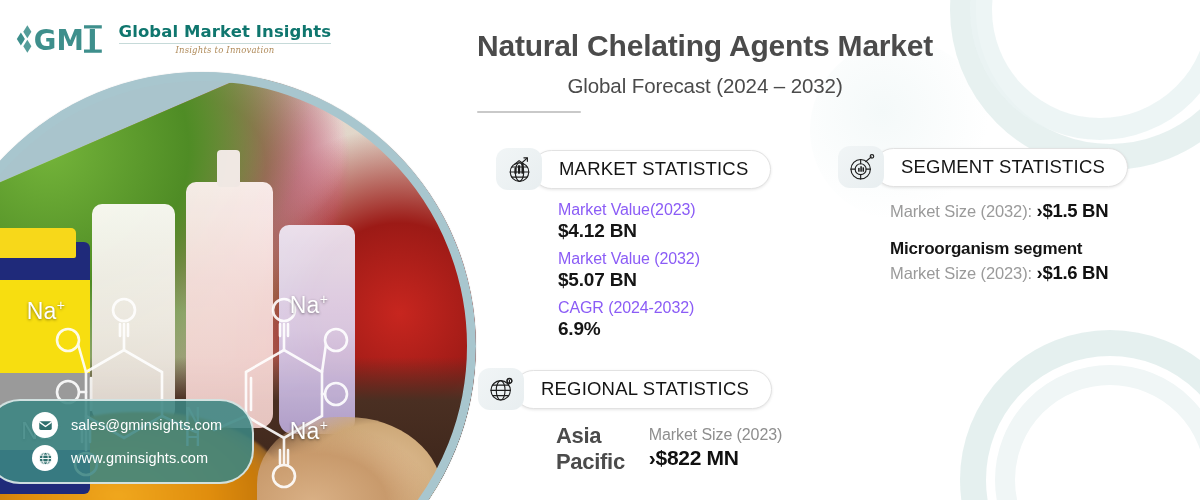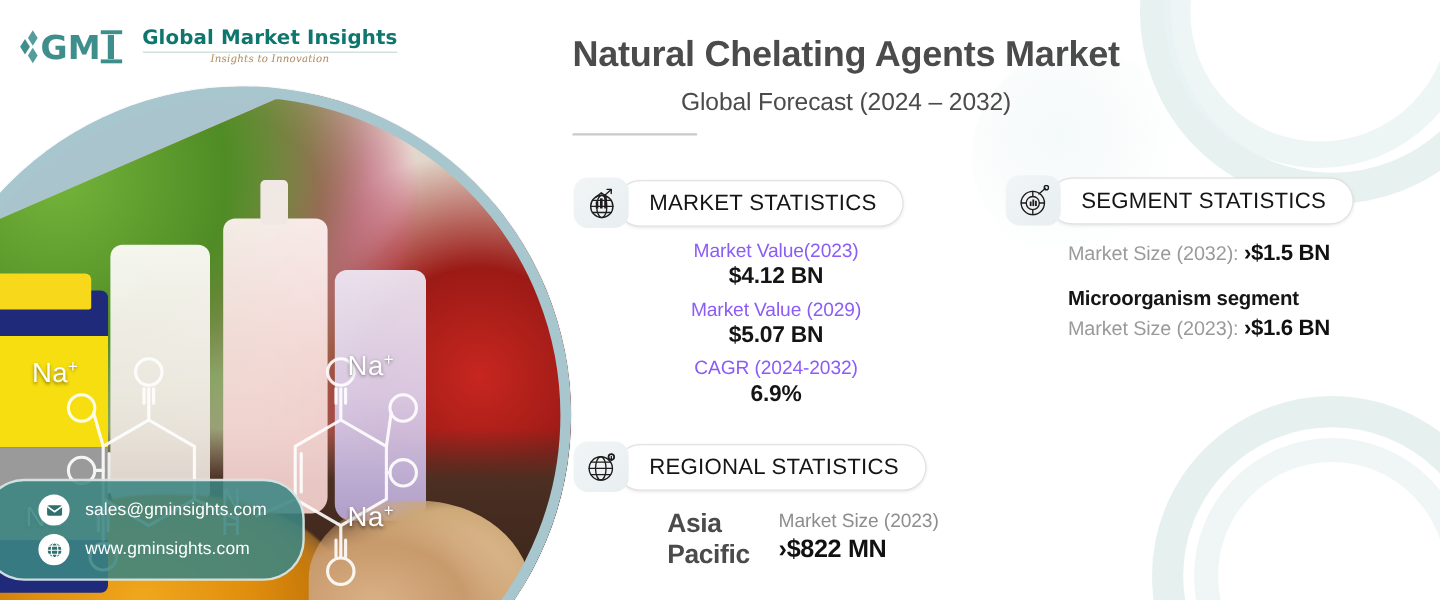--- a/index.html
+++ b/index.html
@@ -212,21 +212,21 @@
   .h-sub {
     margin-top:9px;
     font-size:20.5px; color:#4b4b4b; font-weight:400; letter-spacing:-.1px;
     white-space:nowrap;
     text-align:center;
   }
   .h-rule { margin-top:13px; width:104px; height:2px; background:#c9c9c9; border-radius:2px; }
 
   
   .sec { position:absolute; z-index:5; }
-  .sec-market   { left:478px; top:148px;text-align:center; }
+  .sec-market   { left:496px; top:148px; }
   .sec-segment  { left:838px; top:146px; }
   .sec-regional { left:478px; top:368px; }
 
   .sec-head { position:relative; display:inline-flex; align-items:center; height:42px; }
   .sec-badge {
     position:relative; z-index:2;
     width:46px; height:42px; border-radius:12px;
     background:linear-gradient(135deg,#f1f5f6,#e8eef0);
     display:flex; align-items:center; justify-content:center;
     flex:0 0 46px;
@@ -421,21 +421,21 @@
       <span class="sec-pill">
         <span class="sec-pill-txt">MARKET STATISTICS</span>
       </span>
     </div>
     <div class="ms-body">
       <div class="ms-item">
         <div class="ms-label">Market Value(2023)</div>
         <div class="ms-value">$4.12 BN</div>
       </div>
       <div class="ms-item">
-        <div class="ms-label">Market Value (2029)</div>
+        <div class="ms-label">Market Value (2032)</div>
         <div class="ms-value">$5.07 BN</div>
       </div>
       <div class="ms-item">
         <div class="ms-label">CAGR (2024-2032)</div>
         <div class="ms-value">6.9%</div>
       </div>
     </div>
   </div>
 
   <div class="sec sec-segment">

